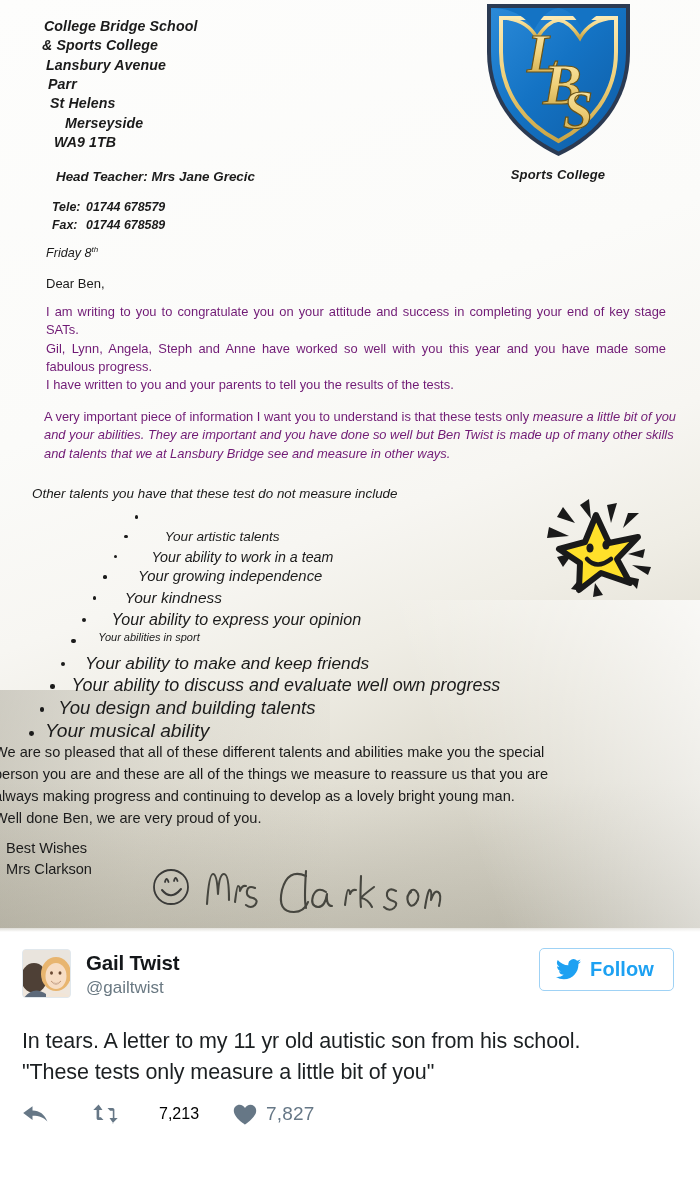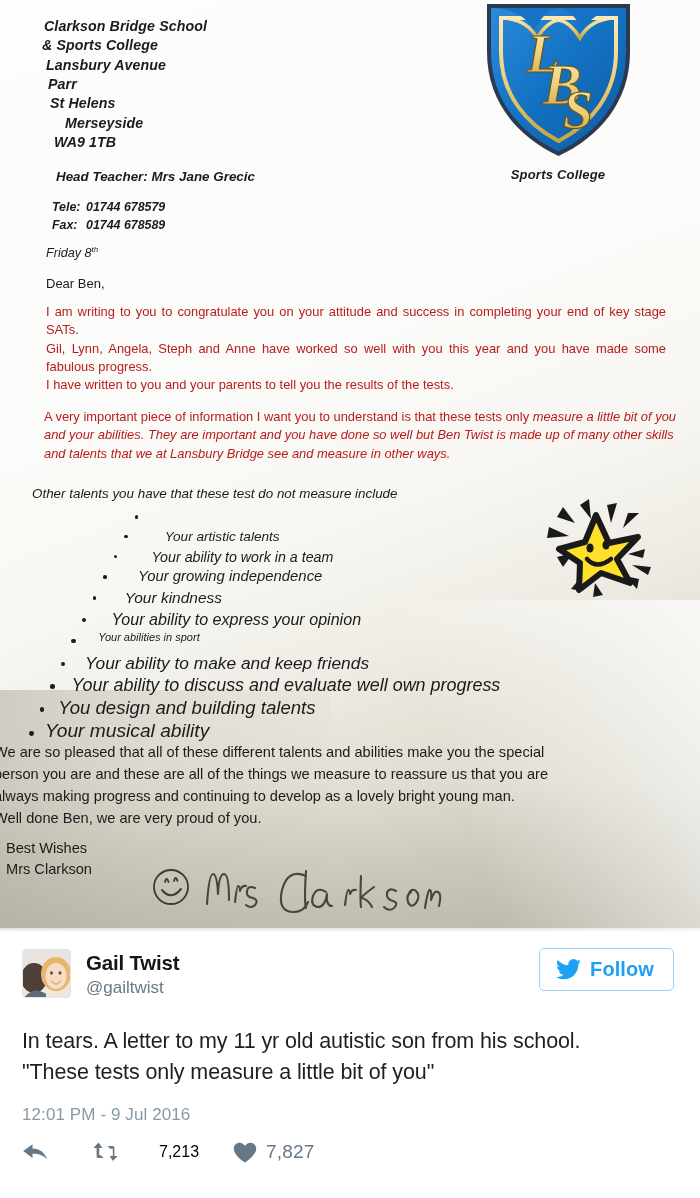--- a/index.html
+++ b/index.html
@@ -87,21 +87,21 @@
     position: absolute; left: 0; right: 0; top: 167px;
     text-align: center;
     font-size: 13px; font-weight: bold; font-style: italic;
     color: #1b1b1b; letter-spacing: .2px;
   }
 
   
   .para {
     position: absolute;
     font-size: 12.9px; line-height: 1.42;
-    color: #b91c1c;
+    color: #701a75;
   }
   .para p { margin: 0; }
   .p1 { left: 46px; top: 303px; width: 620px; }
   .p1 p { text-align: justify; }
   .p1 p.nojust { text-align: left; }
 
   .p2 { left: 44px; top: 408px; width: 632px; font-style: italic; }
   .p2 p { text-align: justify; }
   .p2 .upright { font-style: normal; }
   .p2 p:last-child { text-align: left; }
@@ -203,21 +203,21 @@
 
 <div class="letter-photo">
   <div class="paper-base"></div>
   <div class="paper-shade-left"></div>
   <div class="paper-shade-bottom"></div>
   <div class="paper-hl-right"></div>
 
   <div class="letter-content">
 
     <div class="letterhead">
-      <div class="lh-1">Clarkson Bridge School</div>
+      <div class="lh-1">College Bridge School</div>
       <div class="lh-2">&amp; Sports College</div>
       <div class="lh-3">Lansbury Avenue</div>
       <div class="lh-4">Parr</div>
       <div class="lh-5">St Helens</div>
       <div class="lh-6">Merseyside</div>
       <div class="lh-7">WA9 1TB</div>
     </div>
 
     <div class="head-teacher">Head Teacher: Mrs Jane Grecic</div>
 
@@ -428,21 +428,20 @@
       </svg>
       <span class="follow-label">Follow</span>
     </div>
   </div>
 
   <div class="tweet-text">
     <div>In tears. A letter to my 11 yr old autistic son from his school.</div>
     <div>"These tests only measure a little bit of you"</div>
   </div>
 
-  <div class="tweet-time">12:01 PM - 9 Jul 2016</div>
 
   <div class="tweet-actions">
     <div class="action action-reply">
       <svg width="26" height="20" viewBox="0 0 26 20">
         <path fill="#667786" d="M10.5 2.2v4.2C17.6 6.7 22.6 10 25.4 17.6c-3.5-4-7.9-5.9-14.9-5.9v4.3L1.2 8.9 10.5 2.2z"></path>
       </svg>
     </div>
     <div class="action action-retweet">
       <svg width="27" height="20" viewBox="0 0 27 20">
         <path fill="#667786" d="M6.6 0.6L1.3 6h3.3v8.2c0 1 .8 1.8 1.8 1.8h5.1l-2.6-2.7H7.2V6h3.3L6.6.6z"></path>

